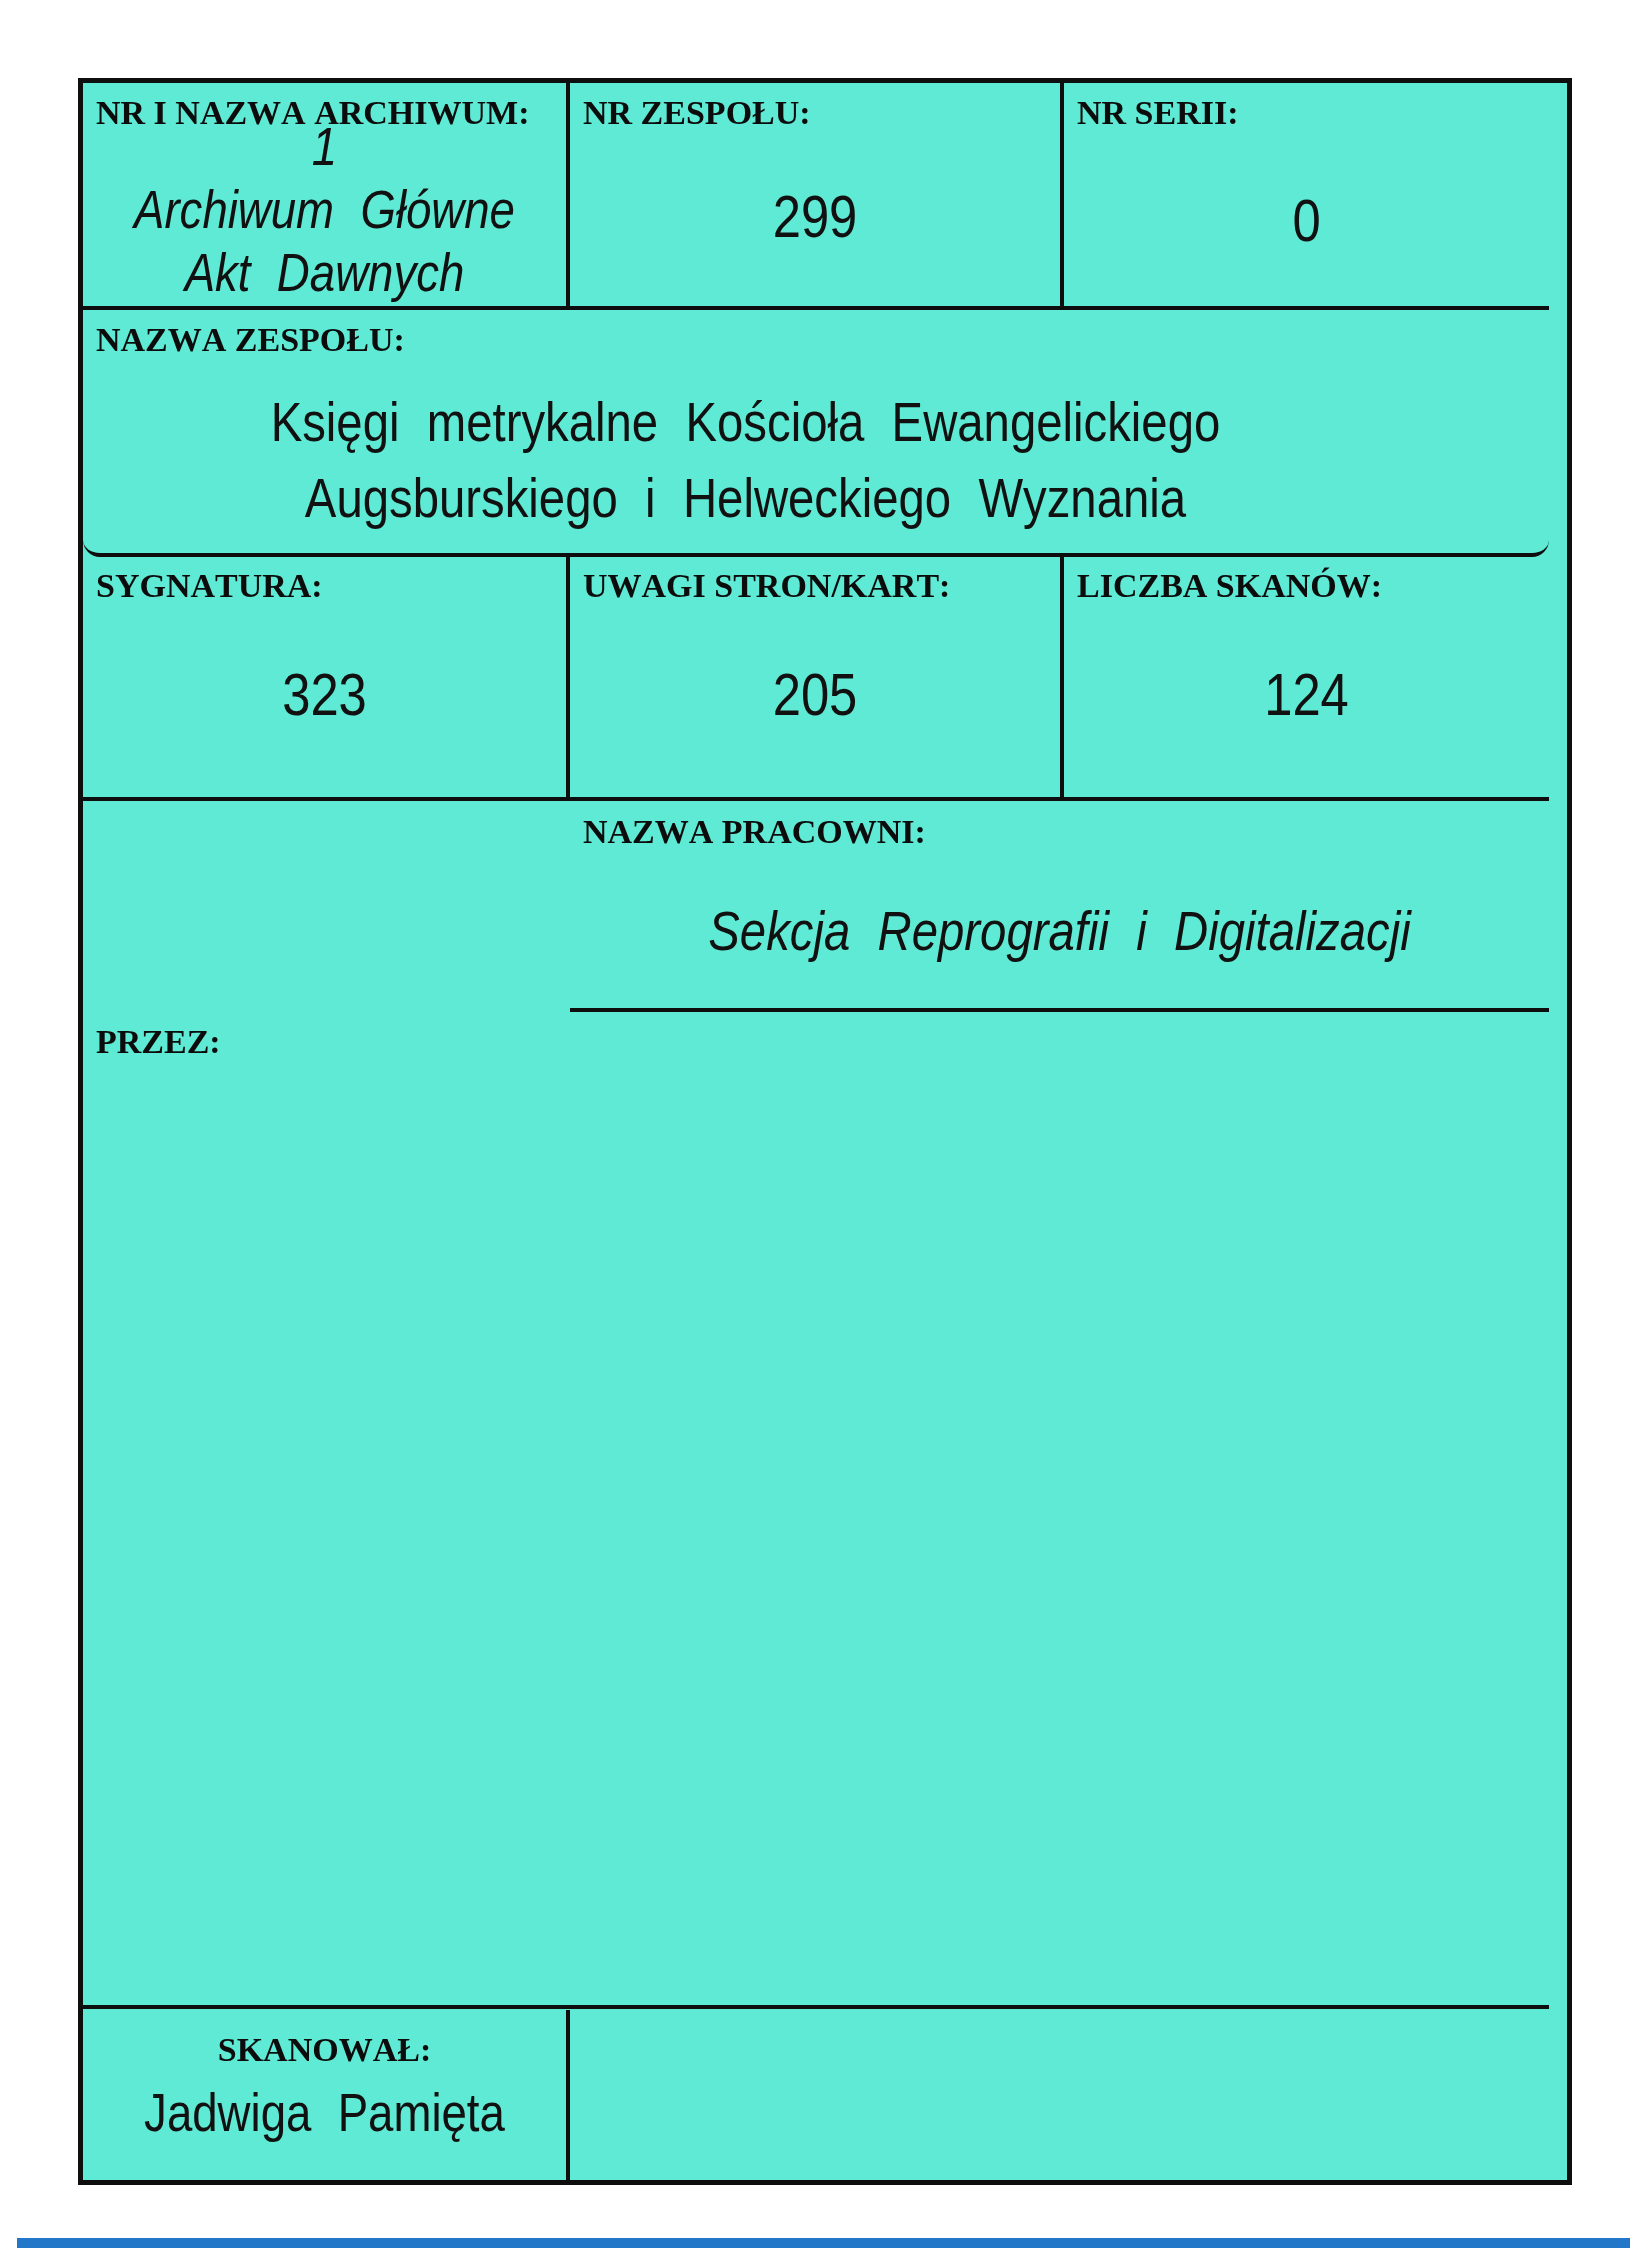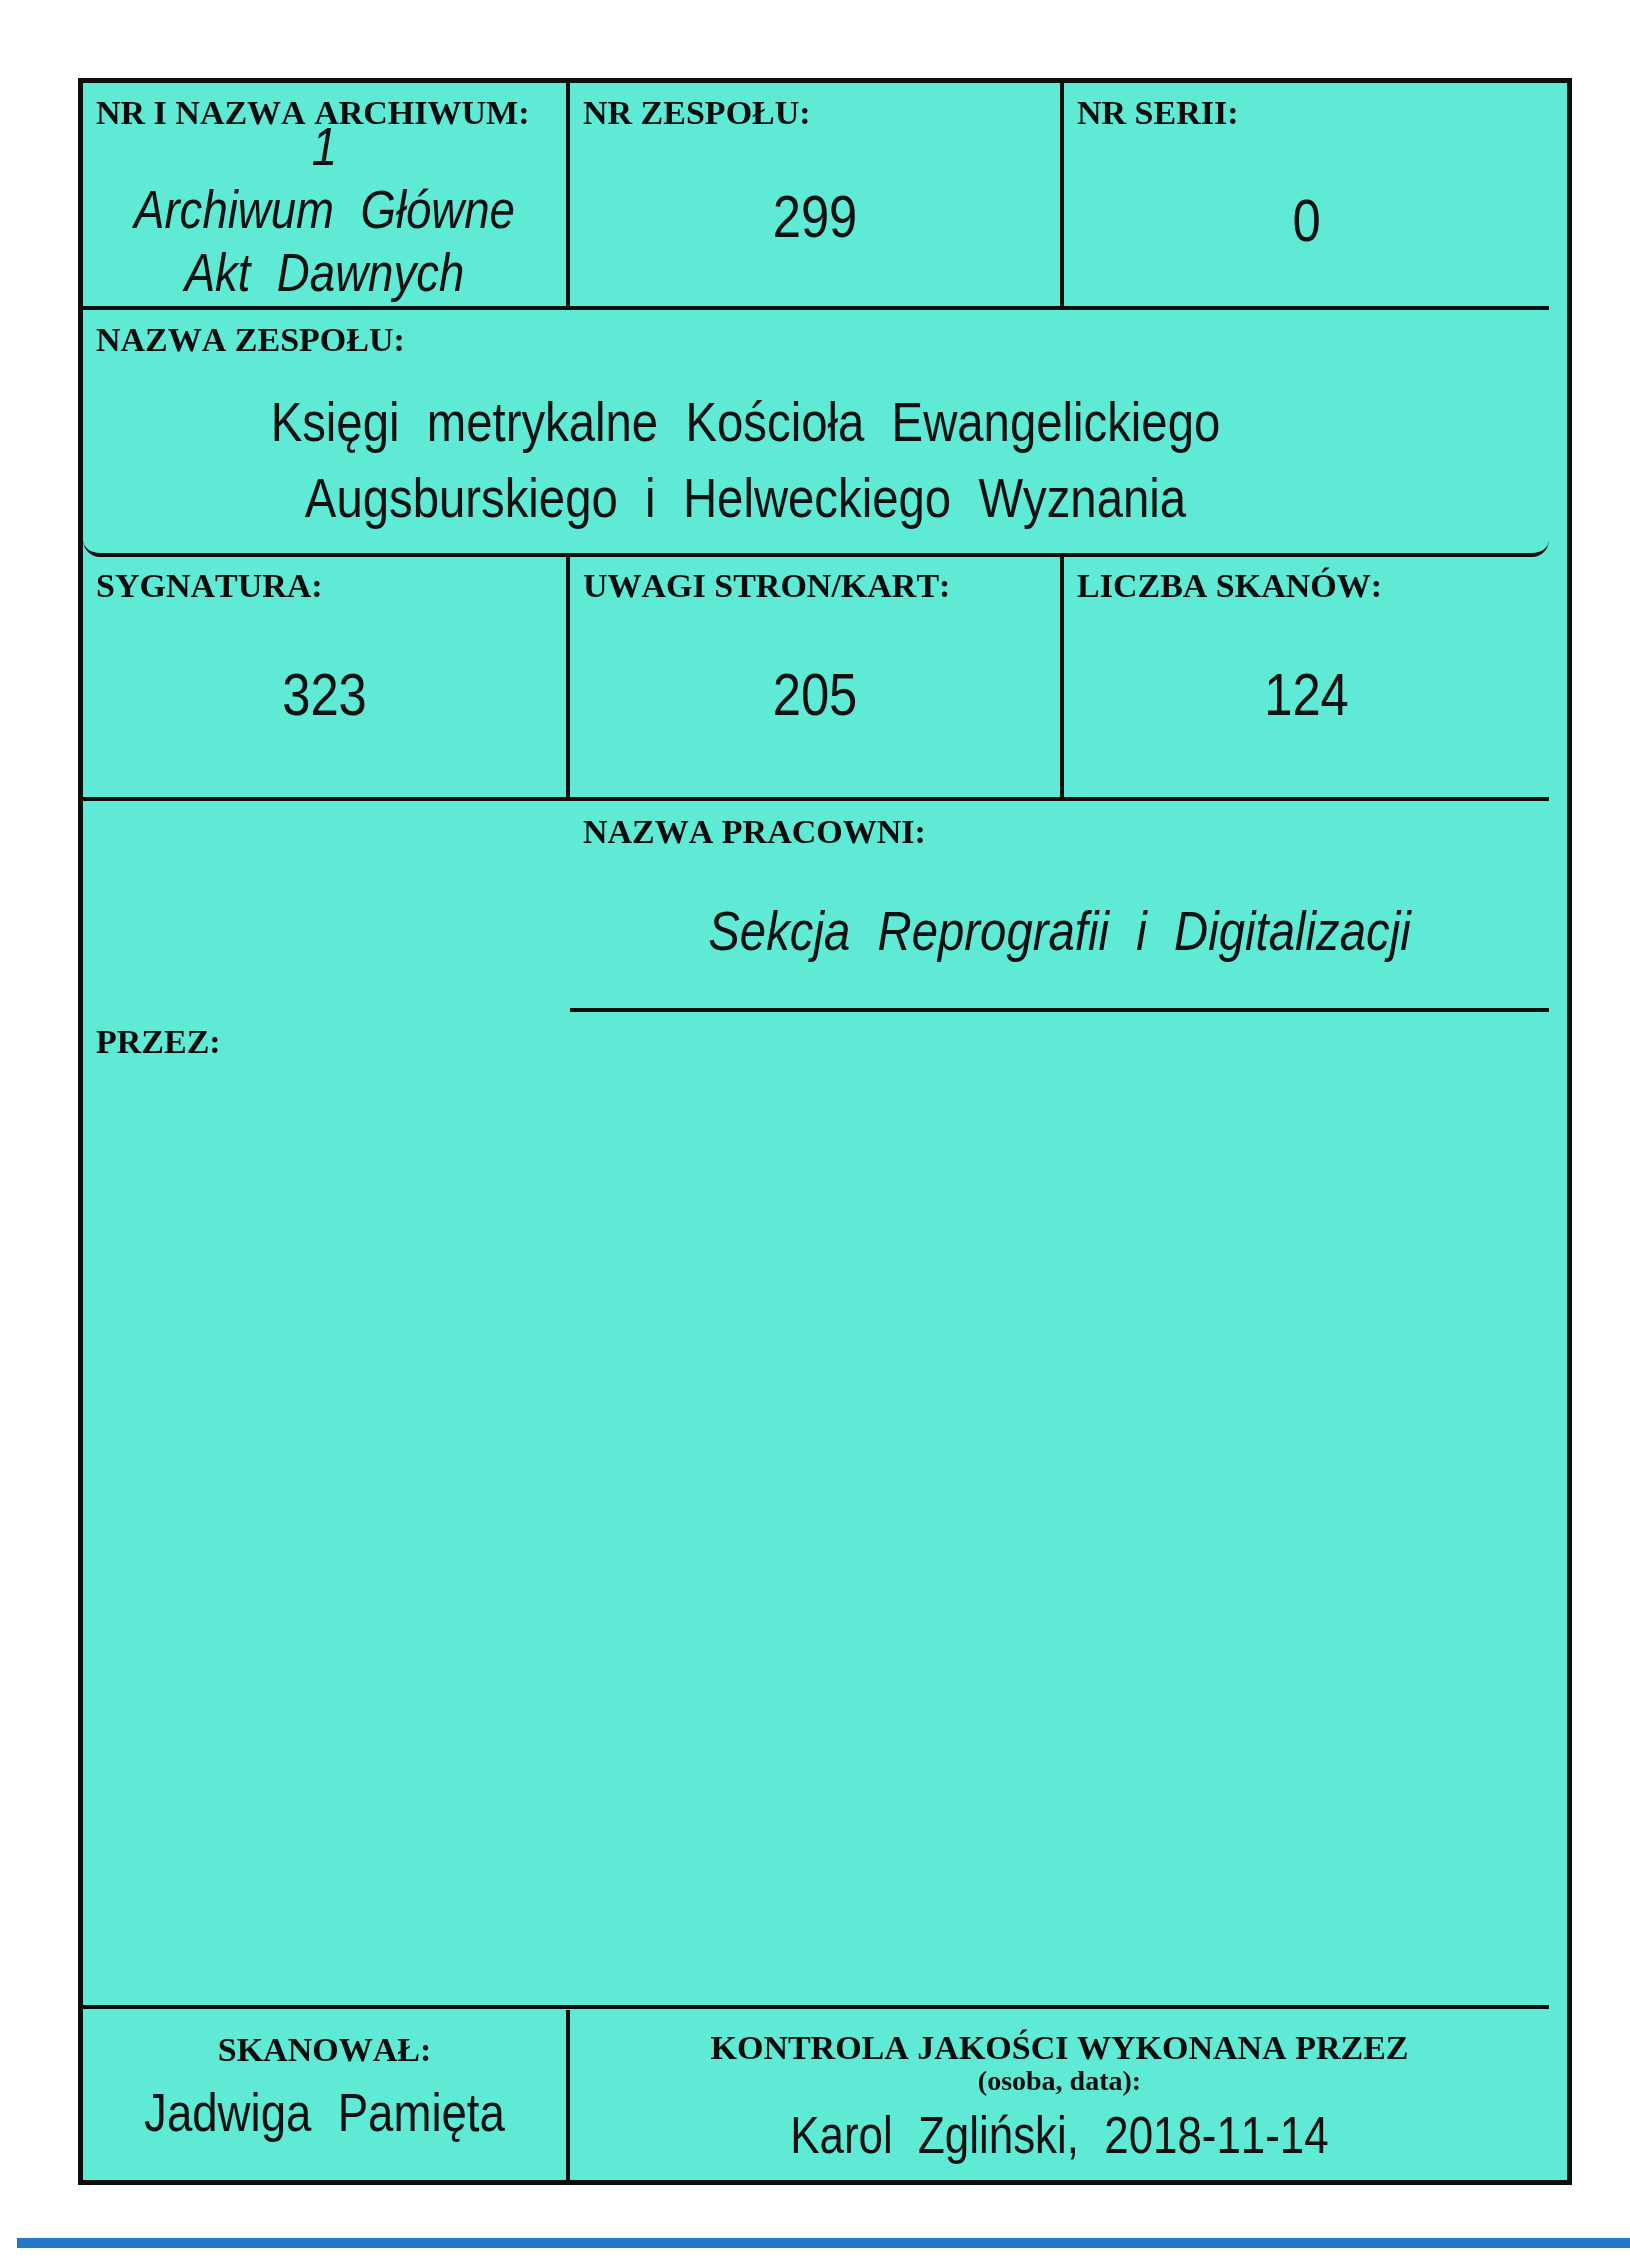--- a/index.html
+++ b/index.html
@@ -99,23 +99,18 @@
     <div class="cell bb" style="left:0;top:929px;width:1466px;height:997px;">
       <div class="label">PRZEZ:</div>
       <div class="value v-med" style="top:132px;"></div>
     </div>
 
     <div class="cell br" style="left:0;top:1927px;width:487px;height:170px;">
       <div class="label centered" style="top:10.5px;">SKANOWAŁ:</div>
       <div class="value v-name squeeze" style="top:71px;">Jadwiga Pamięta</div>
     </div>
 
-    <div class="cell" style="left:487px;top:1927px;width:979px;height:170px;">
-      <div class="label centered" style="top:8px;">KONTROLA JAKOŚCI WYKONANA PRZEZ</div>
-      <div class="sub-label" style="top:55px;">(osoba, data):</div>
-      <div class="value squeeze" style="top:96px; font-size:51px;">Karol Zgliński, 2018-11-14</div>
-    </div>
 
   </div>
 
   <div class="bottom-line" style="background: rgb(34, 119, 201);"></div>
 </div>
 
 
 </body></html>

